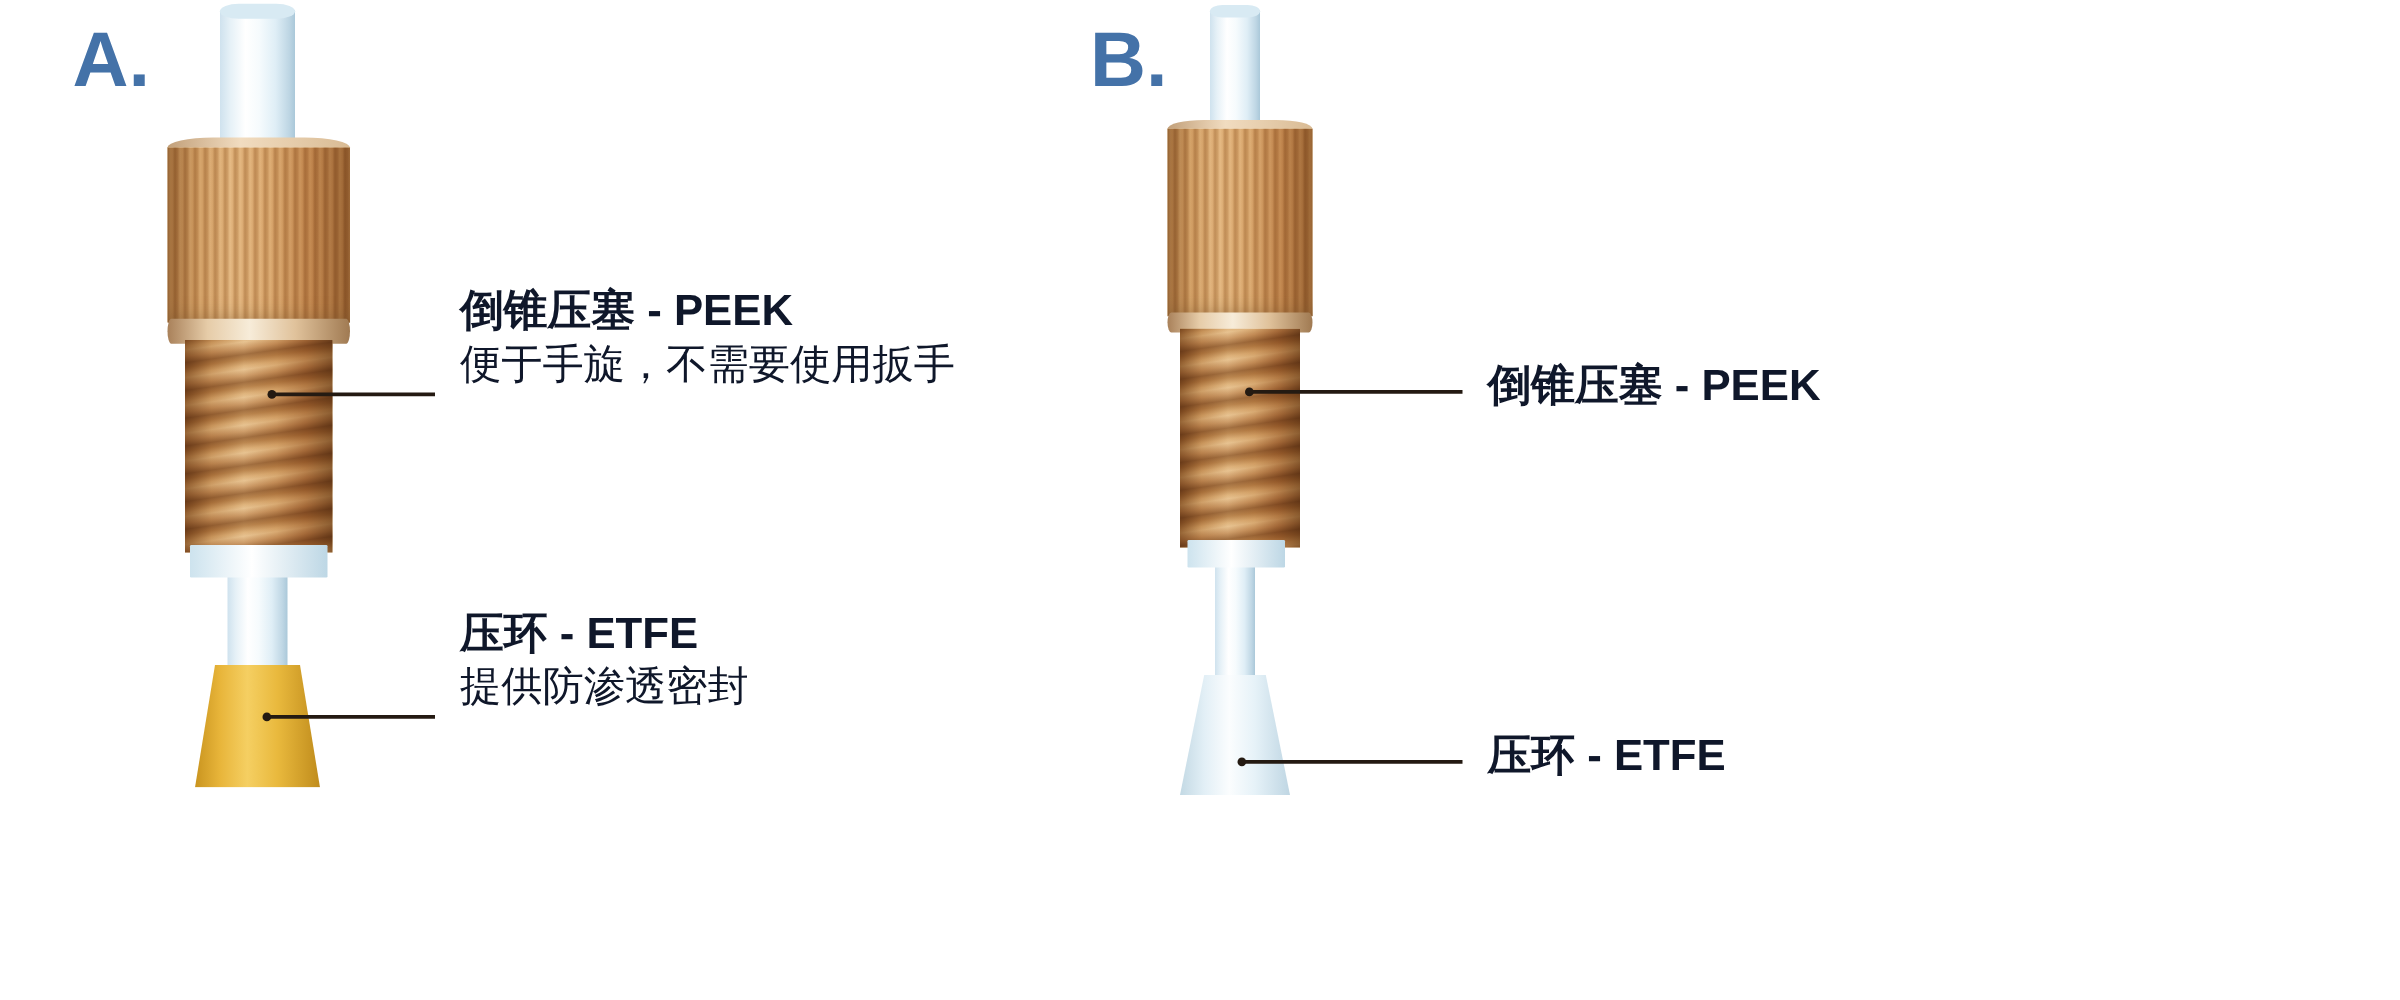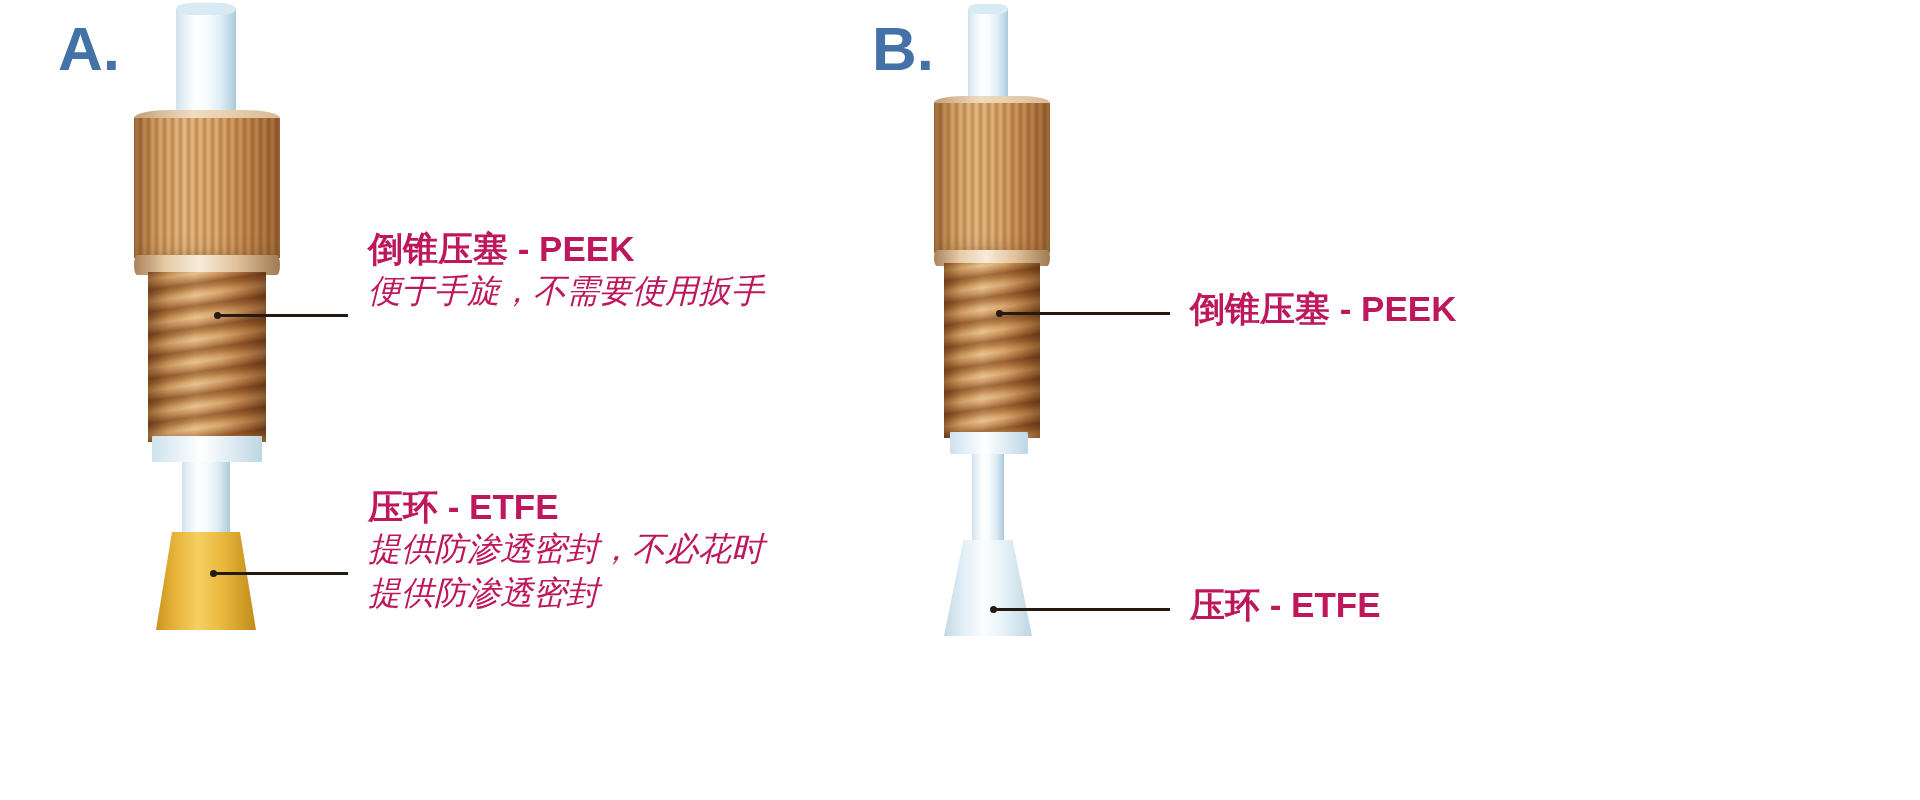--- a/index.html
+++ b/index.html
@@ -134,33 +134,32 @@
     position: absolute;
     width: 7px;
     height: 7px;
     border-radius: 50%;
     background: #241a12;
   }
 
   
   .callout {
     position: absolute;
-    color: #be185d;
+    color: #0f172a;
   }
   .callout-title {
     font-size: 35px;
     font-weight: bold;
     line-height: 1.18;
     white-space: nowrap;
   }
   .callout-desc {
     font-size: 33px;
     font-weight: normal;
     line-height: 1.32;
-    font-style: italic;
   }
   .callout-desc div { white-space: nowrap; }
 </style>
 </head>
 <body>
 
 <div class="stage">
 
   <div>
 
@@ -194,21 +193,20 @@
         <div>便于手旋，不需要使用扳手</div>
       </div>
     </div>
 
     <div class="leader-dot" style="left:210px; top:570px;"></div>
     <div class="leader" style="left:214px; top:572px; width:134px;"></div>
 
     <div class="callout" style="left:368px; top:486px;">
       <div class="callout-title">压环 - ETFE</div>
       <div class="callout-desc">
-        <div>提供防渗透密封，不必花时</div>
         <div>提供防渗透密封</div>
       </div>
     </div>
   </div>
 
   <div>
 
     <div class="panel-letter" id="letter-b">B.</div>
 
     <div class="assembly">

